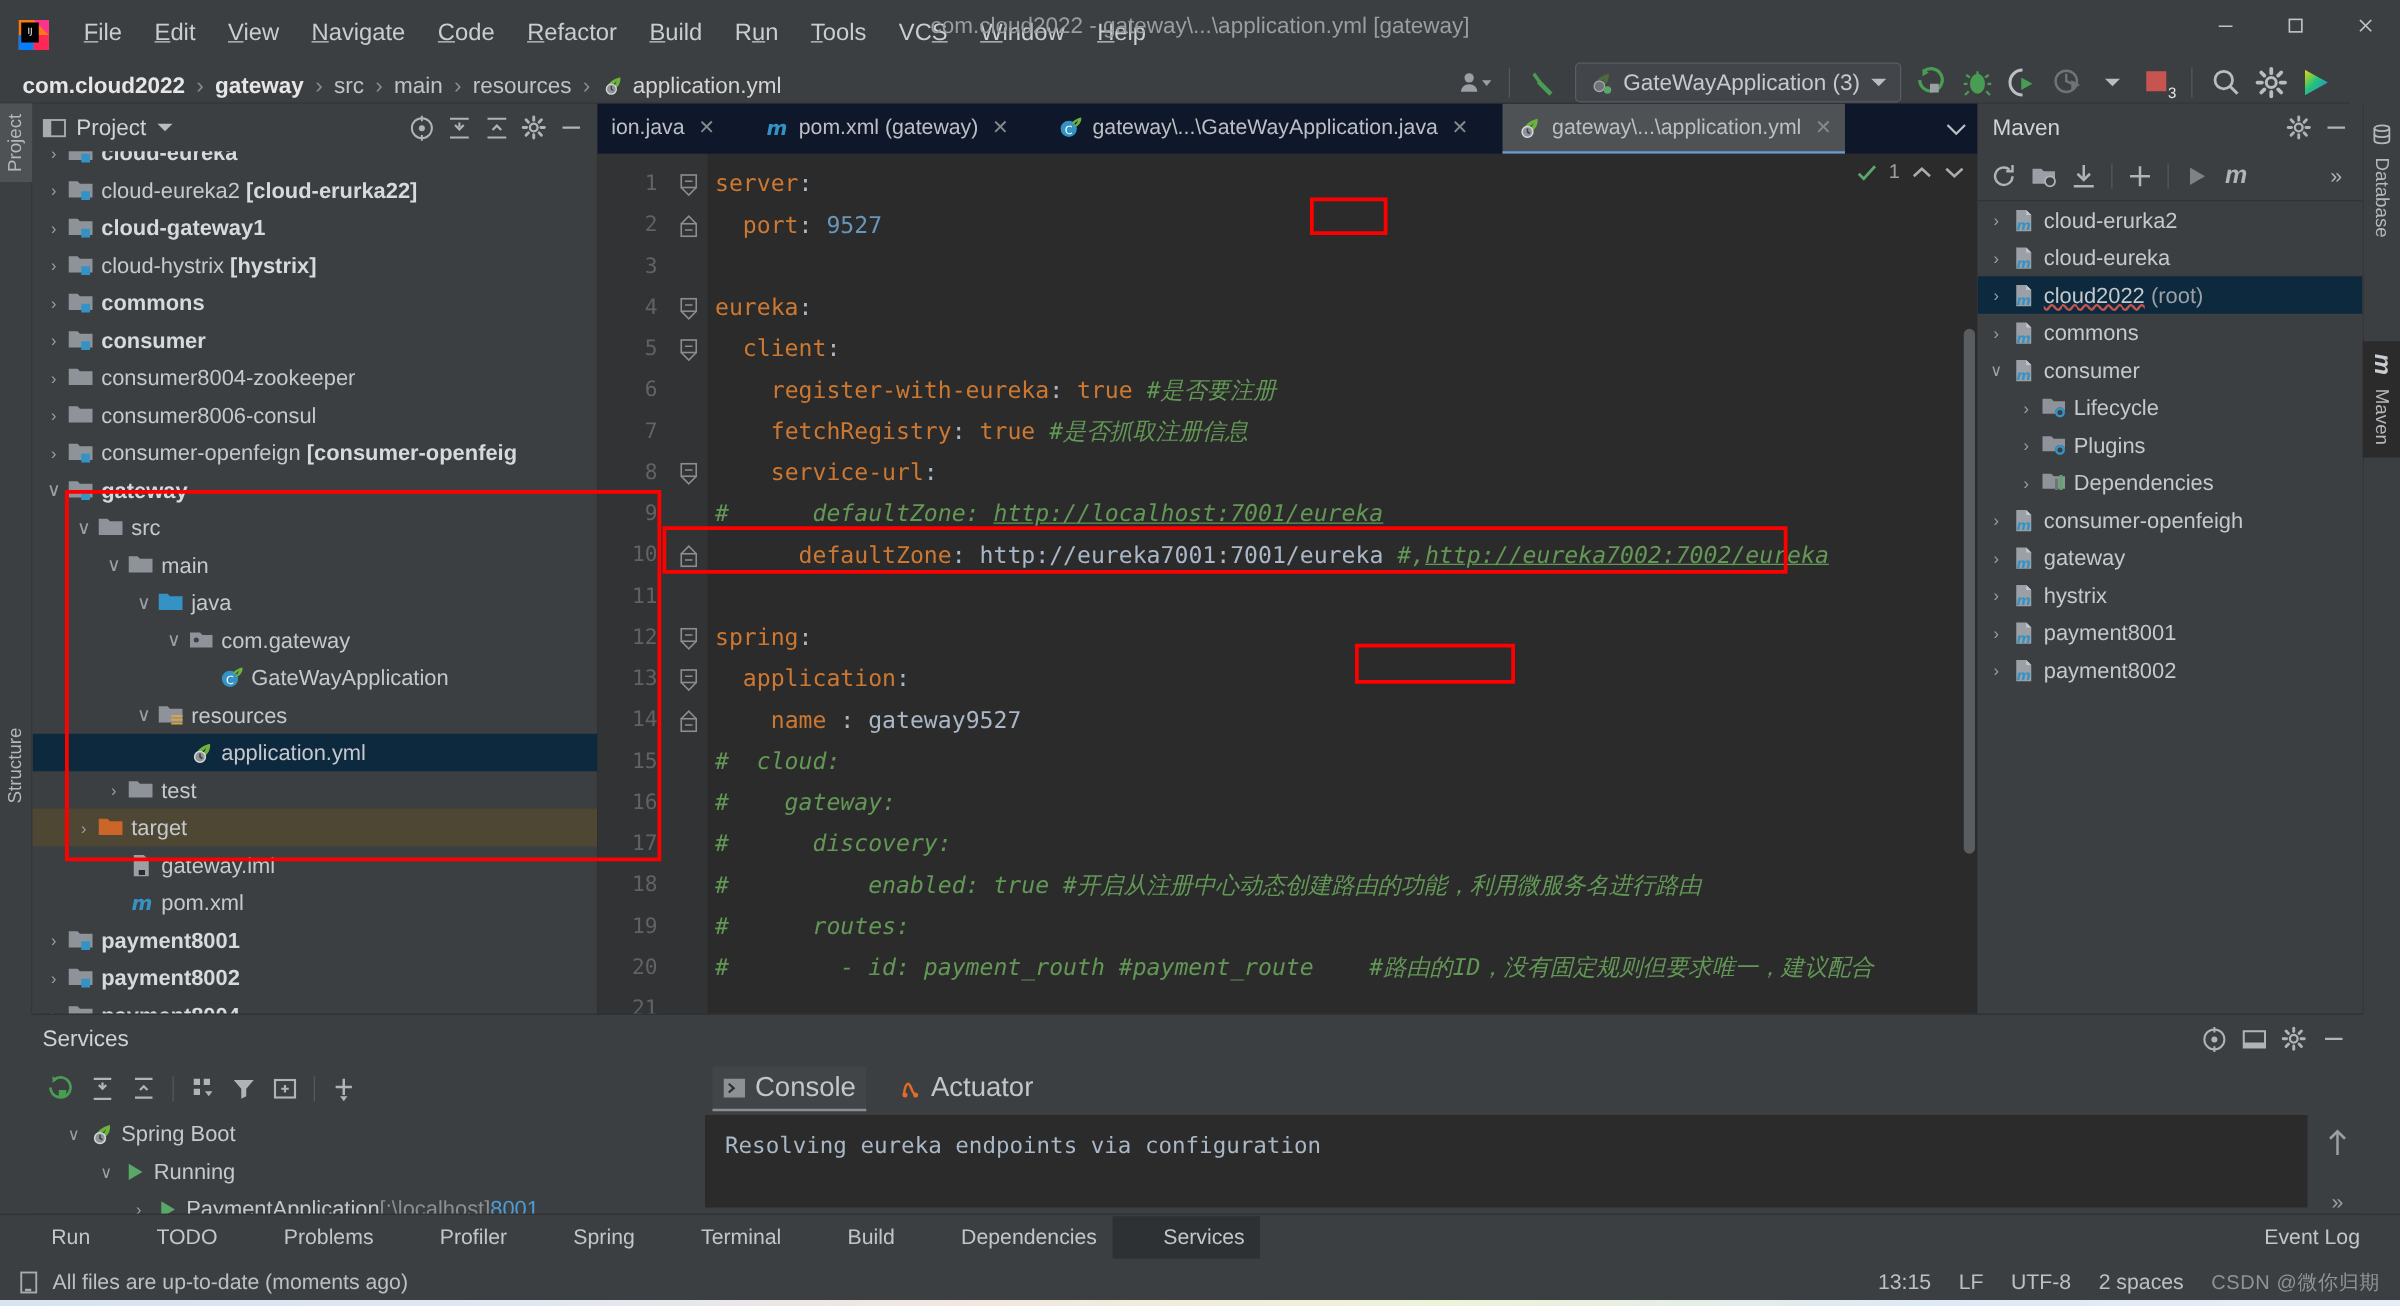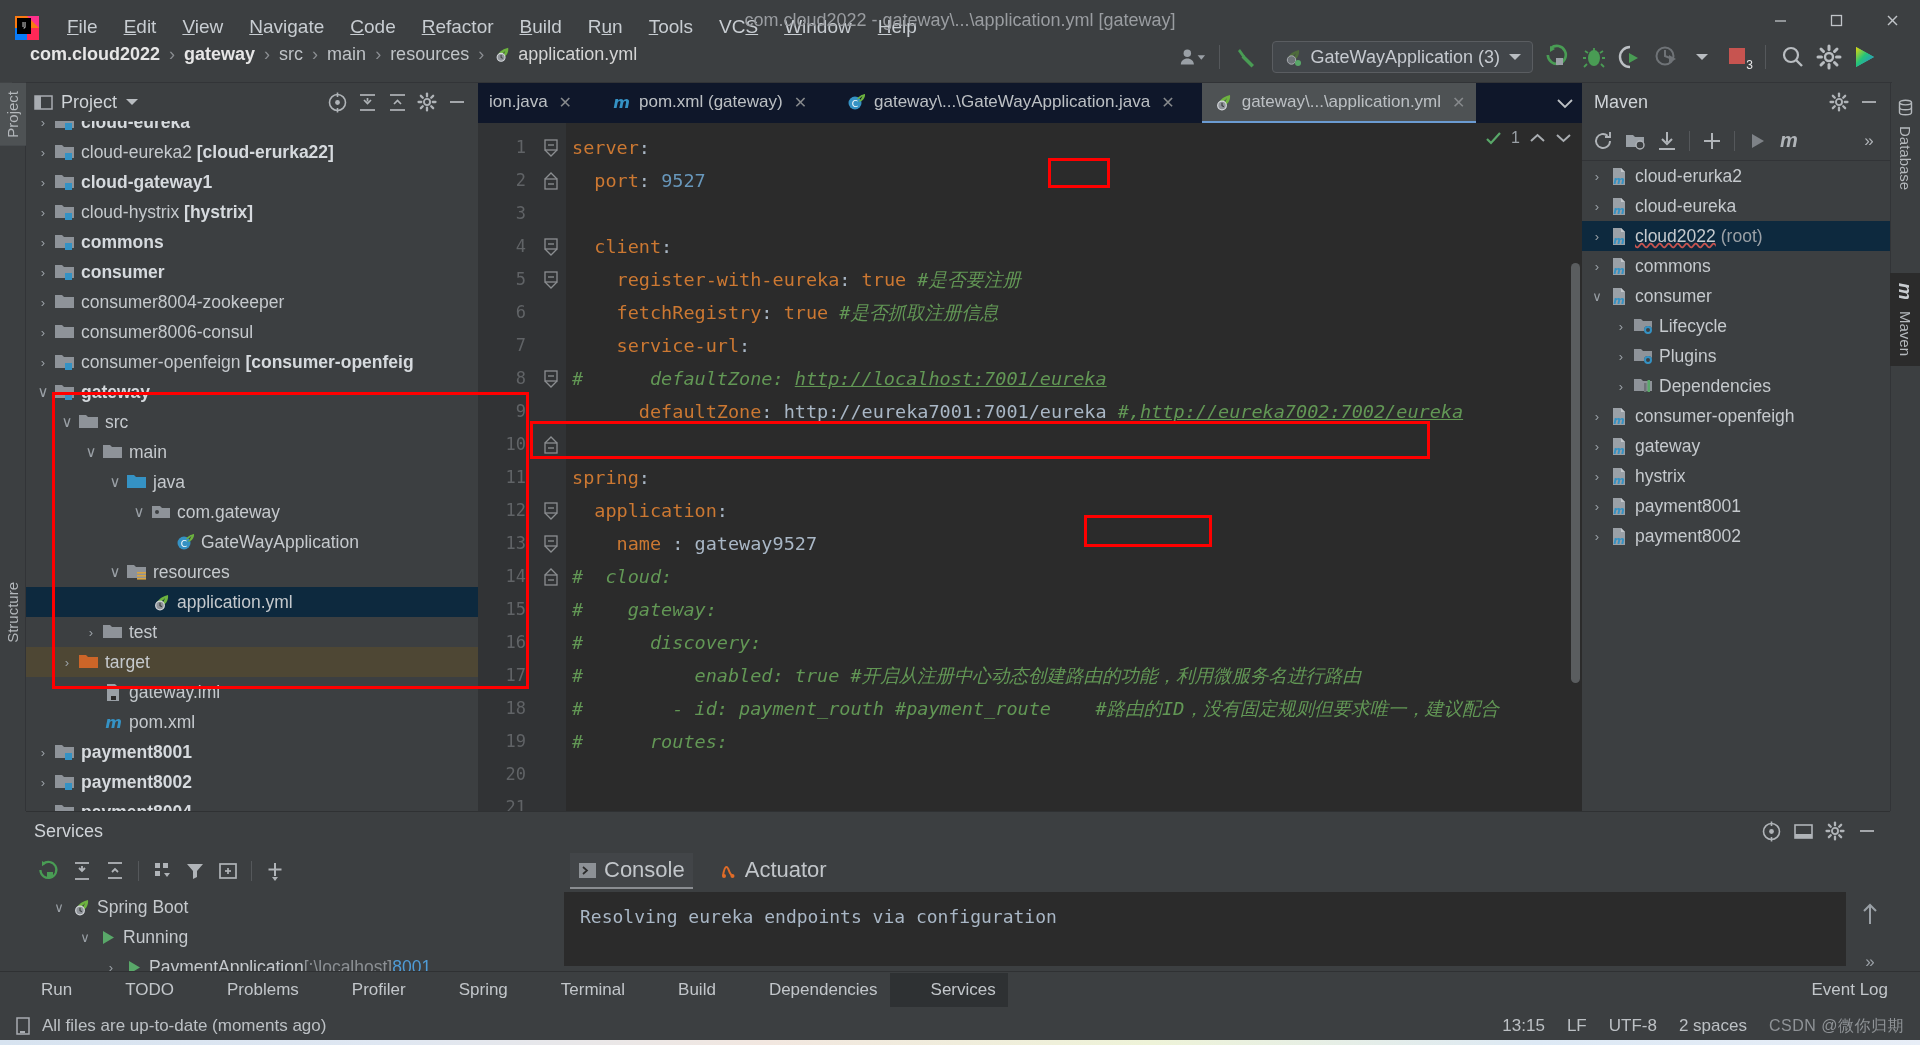--- a/index.html
+++ b/index.html
@@ -27,22 +27,22 @@
     position:absolute; left:0; right:0; top:0; height:41px;
     display:flex; align-items:center; justify-content:center;
     font-size:18px; color:#9a9da1; pointer-events:none;
   }
   .win-btns { position:absolute; right:0; top:0; height:41px; display:flex; align-items:center; }
   .win-btn { width:56px; height:41px; display:flex; align-items:center; justify-content:center;
              font-size:17px; color:#c0c4c8; cursor:default; }
 
   
   .navbar {
-    position:absolute; left:12px; top:41px; width:1880px; height:42px;
-    background:#3c3f41; display:flex; align-items:flex-start;
+    position:absolute; left:0; top:41px; width:1880px; height:42px;
+    background:#3c3f41; display:flex; align-items:flex-end;
     border-bottom:1px solid #323437;
   }
   .crumbs { display:flex; align-items:center; padding-left:12px; }
   .crumb { font-size:18px; color:#d4d4d4; padding:3px 6px; white-space:nowrap; cursor:default; }
   .crumb.b { font-weight:bold; color:#e6e6e6; }
   .crumb.plain { font-weight:normal; color:#bfc3c7; }
   .crumb-sep { color:#8a8d91; font-size:18px; padding:0 3px; }
   .crumb-file { display:flex; align-items:center; gap:6px; }
 
   .nav-right { margin-left:auto; display:flex; align-items:center; padding-right:10px; gap:2px; }
@@ -846,36 +846,37 @@
           <div class="fm"></div>
           <div class="fm"></div>
           <div class="fm"></div>
           <div class="fm"></div>
           <div class="fm"></div>
         </div>
       <div class="codelines" id="codelines">
           <div class="cl"><span class="k">server</span><span class="str">:</span></div>
           <div class="cl">  <span class="k">port</span><span class="str">:</span> <span class="v">9527</span></div>
           <div class="cl">&nbsp;</div>
+          <div class="cl"><span class="k">eureka</span><span class="str">:</span></div>
           <div class="cl">  <span class="k">client</span><span class="str">:</span></div>
           <div class="cl">    <span class="k">register-with-eureka</span><span class="str">:</span> <span class="bl">true</span> <span class="cm">#是否要注册</span></div>
           <div class="cl">    <span class="k">fetchRegistry</span><span class="str">:</span> <span class="bl">true</span> <span class="cm">#是否抓取注册信息</span></div>
           <div class="cl">    <span class="k">service-url</span><span class="str">:</span></div>
           <div class="cl"><span class="cm">#      defaultZone: <u>http://localhost:7001/eureka</u></span></div>
           <div class="cl">      <span class="k">defaultZone</span><span class="str">:</span> <span class="str">http://eureka7001:7001/eureka</span> <span class="cm">#,<u>http://eureka7002:7002/eureka</u></span></div>
           <div class="cl">&nbsp;</div>
           <div class="cl"><span class="k">spring</span><span class="str">:</span></div>
           <div class="cl">  <span class="k">application</span><span class="str">:</span></div>
           <div class="cl">    <span class="k">name</span> <span class="str">:</span> <span class="str">gateway9527</span></div>
           <div class="cl"><span class="cm">#  cloud:</span></div>
           <div class="cl"><span class="cm">#    gateway:</span></div>
           <div class="cl"><span class="cm">#      discovery:</span></div>
           <div class="cl"><span class="cm">#          enabled: true #开启从注册中心动态创建路由的功能，利用微服务名进行路由</span></div>
+          <div class="cl"><span class="cm">#      routes:</span></div>
           <div class="cl"><span class="cm">#        - id: payment_routh #payment_route    #路由的ID，没有固定规则但要求唯一，建议配合</span></div>
-          <div class="cl"><span class="cm">#      routes:</span></div>
         </div>
 
       <div class="editor-status">
         <span class="ic">
           <svg width="17" height="17" viewBox="0 0 17 17">
               <path d="M2 9l4 4 9-10" stroke="#59a869" stroke-width="2.2" fill="none"></path>
             </svg>
         </span>
         <span>1</span>
         <span class="ic">

